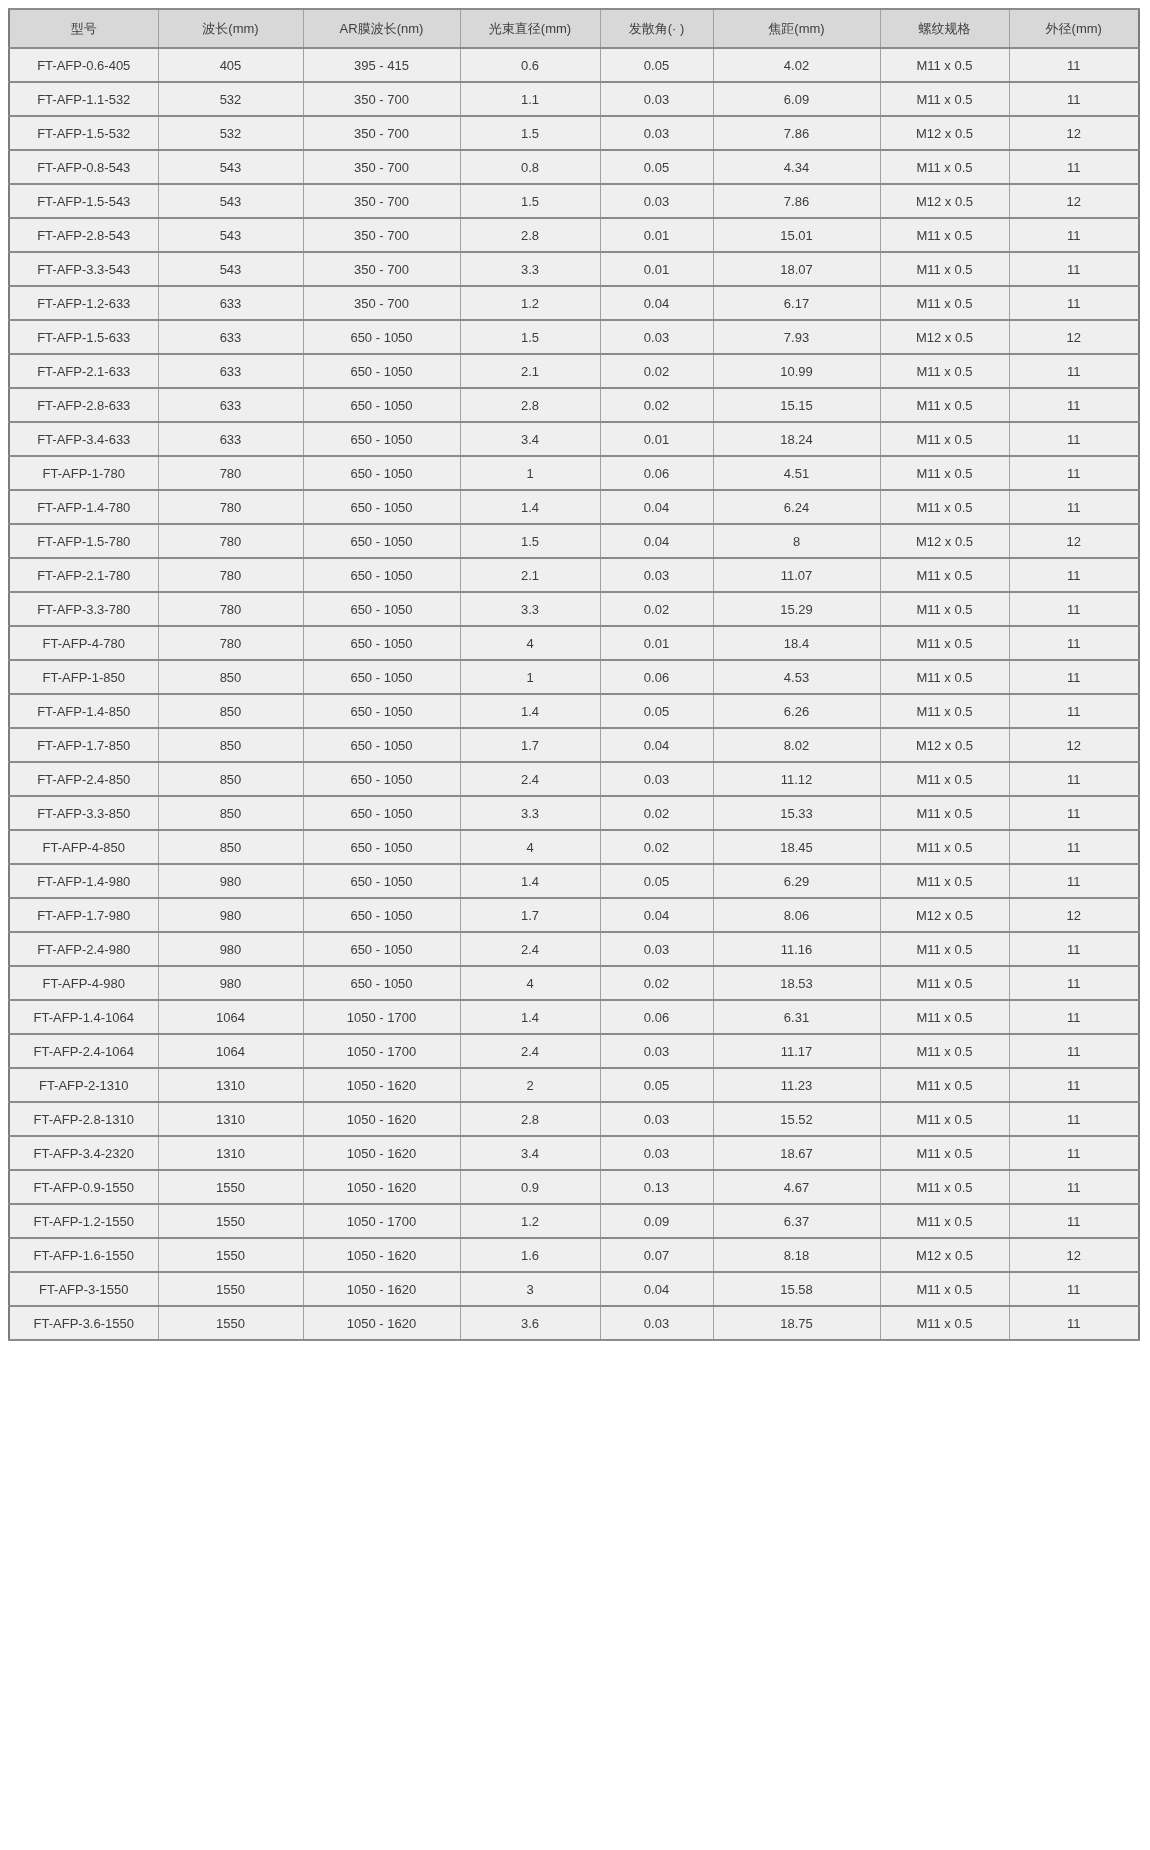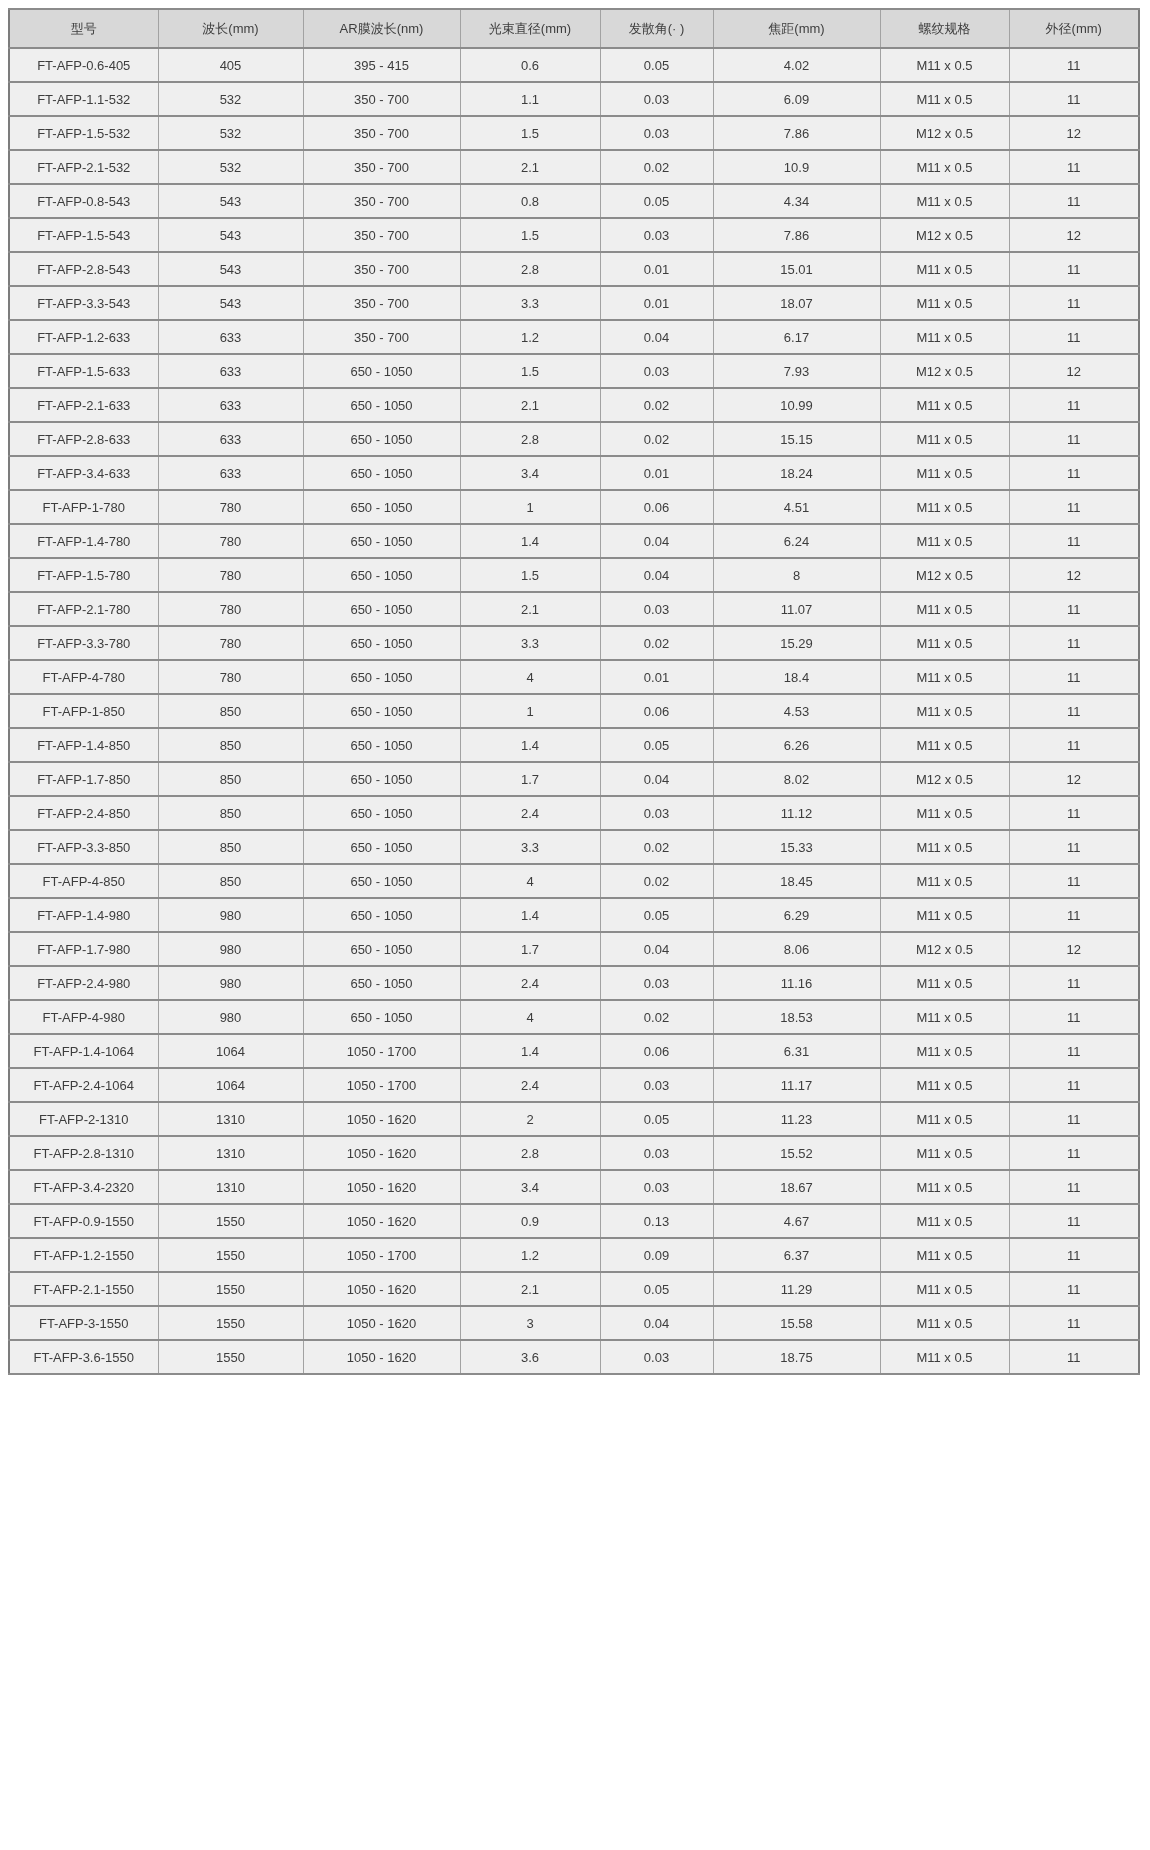--- a/index.html
+++ b/index.html
@@ -98,30 +98,20 @@
           <td>FT-AFP-1.5-532</td>
           <td>532</td>
           <td>350 - 700</td>
           <td>1.5</td>
           <td>0.03</td>
           <td>7.86</td>
           <td>M12 x 0.5</td>
           <td>12</td>
         </tr>
         <tr>
-          <td>FT-AFP-2.1-532</td>
-          <td>532</td>
-          <td>350 - 700</td>
-          <td>2.1</td>
-          <td>0.02</td>
-          <td>10.9</td>
-          <td>M11 x 0.5</td>
-          <td>11</td>
-        </tr>
-        <tr>
           <td>FT-AFP-0.8-543</td>
           <td>543</td>
           <td>350 - 700</td>
           <td>0.8</td>
           <td>0.05</td>
           <td>4.34</td>
           <td>M11 x 0.5</td>
           <td>11</td>
         </tr>
         <tr>
@@ -428,28 +418,28 @@
           <td>FT-AFP-1.2-1550</td>
           <td>1550</td>
           <td>1050 - 1700</td>
           <td>1.2</td>
           <td>0.09</td>
           <td>6.37</td>
           <td>M11 x 0.5</td>
           <td>11</td>
         </tr>
         <tr>
-          <td>FT-AFP-2.1-1550</td>
+          <td>FT-AFP-1.6-1550</td>
           <td>1550</td>
           <td>1050 - 1620</td>
-          <td>2.1</td>
-          <td>0.05</td>
-          <td>11.29</td>
-          <td>M11 x 0.5</td>
-          <td>11</td>
+          <td>1.6</td>
+          <td>0.07</td>
+          <td>8.18</td>
+          <td>M12 x 0.5</td>
+          <td>12</td>
         </tr>
         <tr>
           <td>FT-AFP-3-1550</td>
           <td>1550</td>
           <td>1050 - 1620</td>
           <td>3</td>
           <td>0.04</td>
           <td>15.58</td>
           <td>M11 x 0.5</td>
           <td>11</td>

